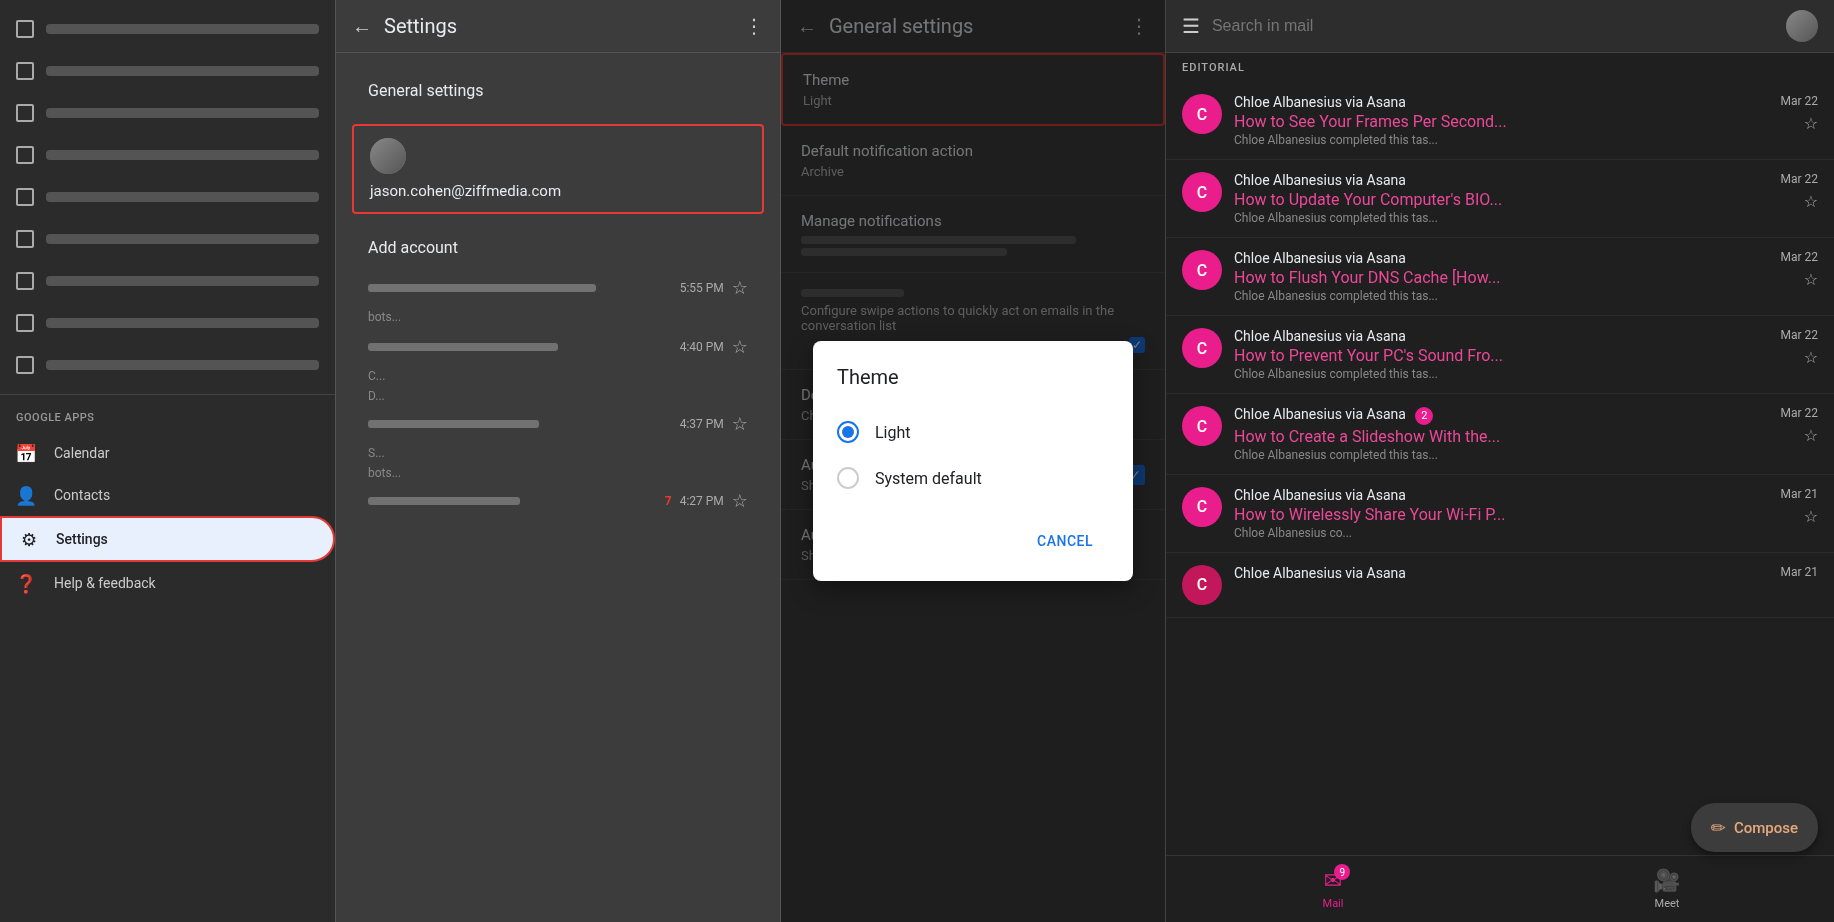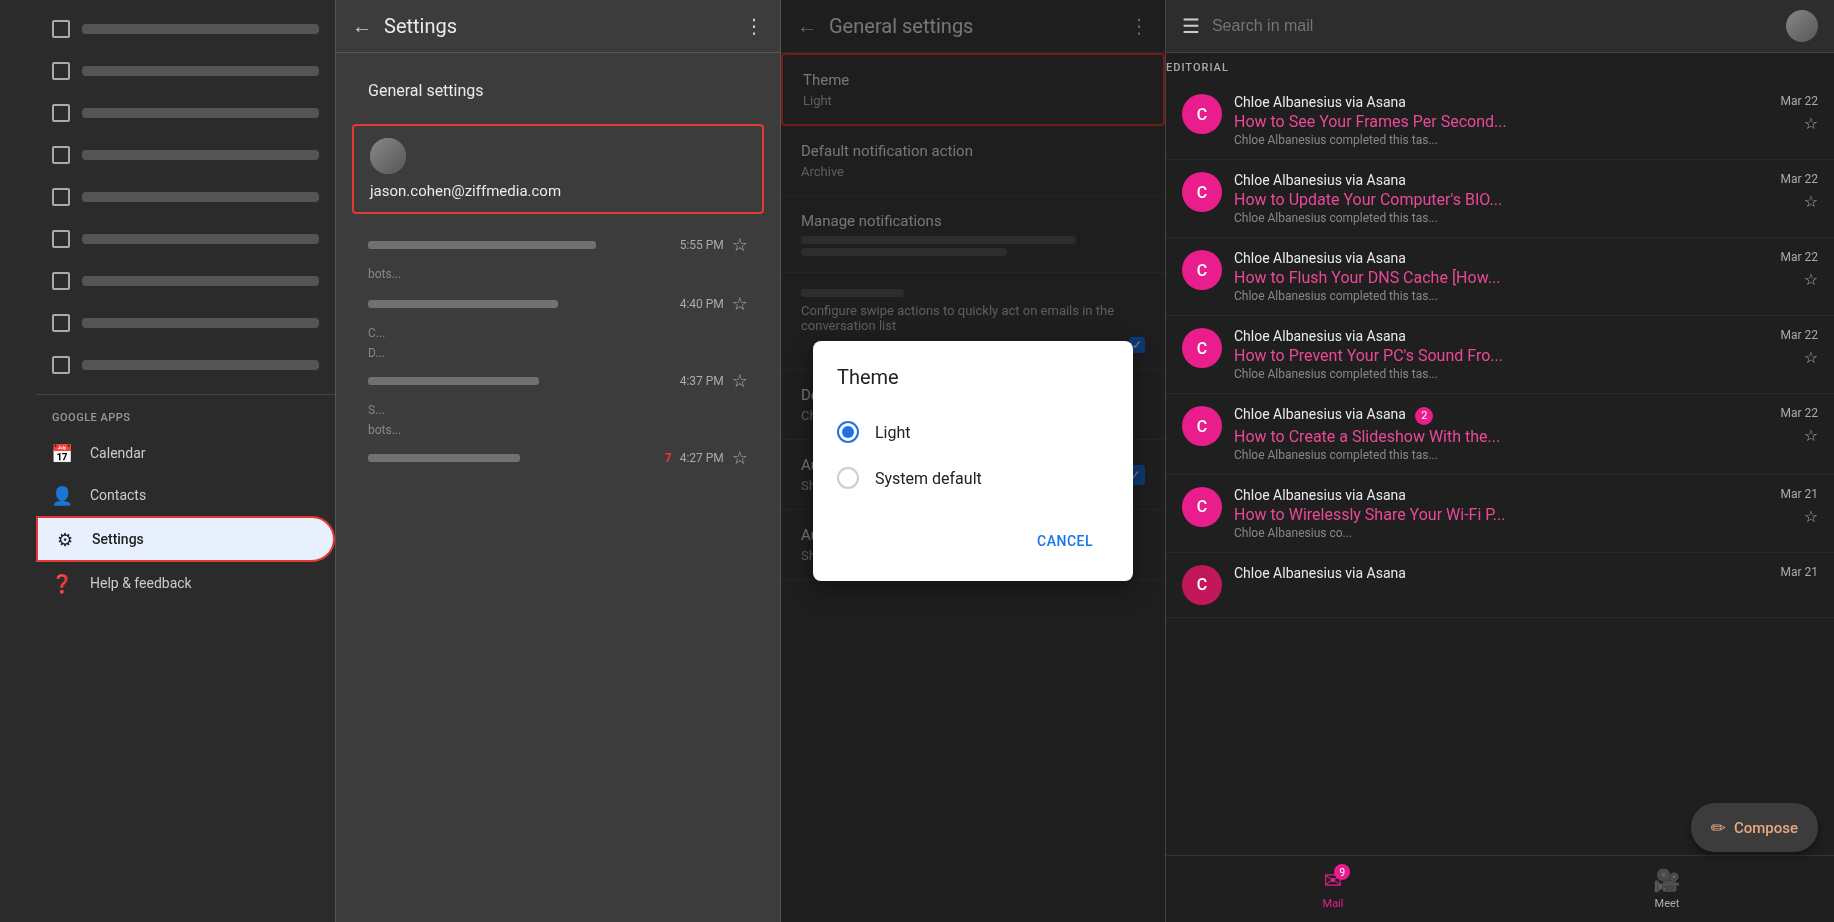--- a/index.html
+++ b/index.html
@@ -6,21 +6,20 @@
     body { width: 1834px; height: 922px; display: flex; font-family: 'Roboto', Arial, sans-serif; overflow: hidden; background: #333; }
 
     
     .panel-sidebar {
       width: 335px;
       background: #2b2b2b;
       height: 922px;
       display: flex;
       flex-direction: column;
       overflow: hidden;
-      padding-left: 36px;
     }
     .sidebar-list {
       flex: 1;
       padding: 8px 0;
     }
     .sidebar-list-item {
       display: flex;
       align-items: center;
       padding: 12px 16px;
       gap: 12px;
@@ -267,21 +266,21 @@
       color: #e8eaed;
       font-size: 16px;
     }
     .user-avatar-small {
       width: 32px; height: 32px;
       border-radius: 50%;
       background: linear-gradient(135deg, #888, #555);
       flex-shrink: 0;
     }
     .email-section-label {
-      padding: 8px 0;
+      padding: 8px 16px;
       font-size: 11px;
       color: #aaa;
       letter-spacing: 1px;
       font-weight: 500;
       text-transform: uppercase;
     }
     .email-item {
       display: flex;
       align-items: flex-start;
       padding: 12px 16px;
@@ -430,20 +429,21 @@
 
     <div class="account-box">
       <div class="account-avatar-row">
         <div class="account-avatar">
           <div class="account-avatar-img"></div>
         </div>
       </div>
       <div class="account-email">jason.cohen@ziffmedia.com</div>
     </div>
 
+    <div class="add-account-btn">Add account</div>
 
     <div style="display:flex; align-items:center; justify-content:space-between; padding:8px 16px;">
       <div style="height:8px; background:#888; border-radius:3px; width:60%; opacity:0.7;"></div>
       <div style="display:flex; align-items:center; gap:8px;">
         <span style="color:#aaa; font-size:12px;">5:55 PM</span>
         <span class="star-icon">☆</span>
       </div>
     </div>
     <div style="padding:4px 16px; color:#888; font-size:12px;">bots...</div>
 

